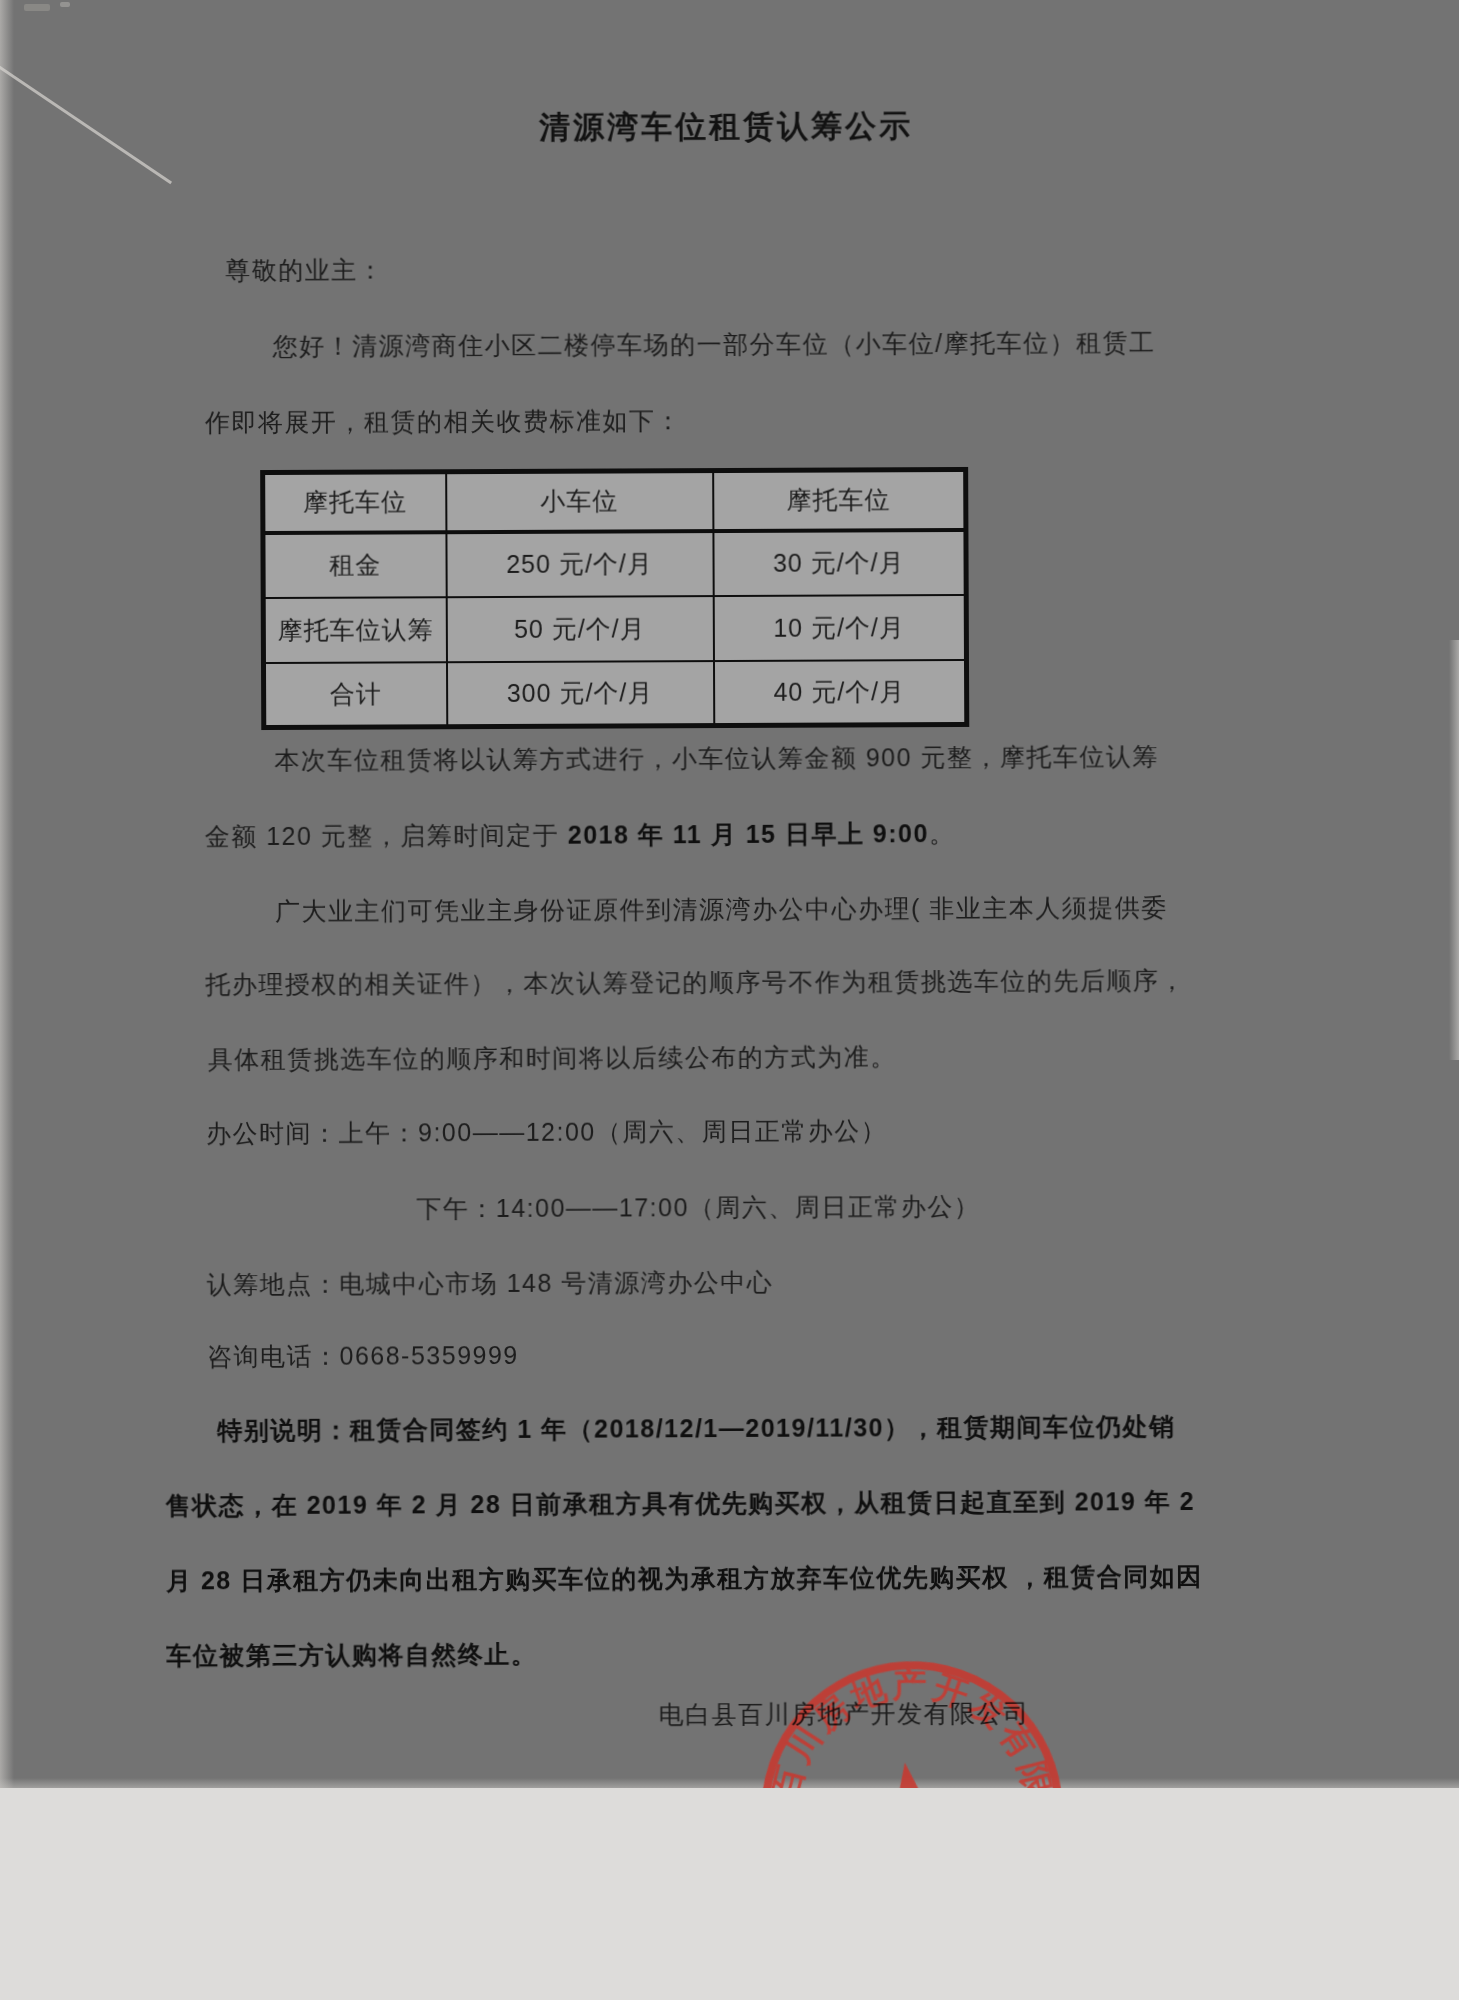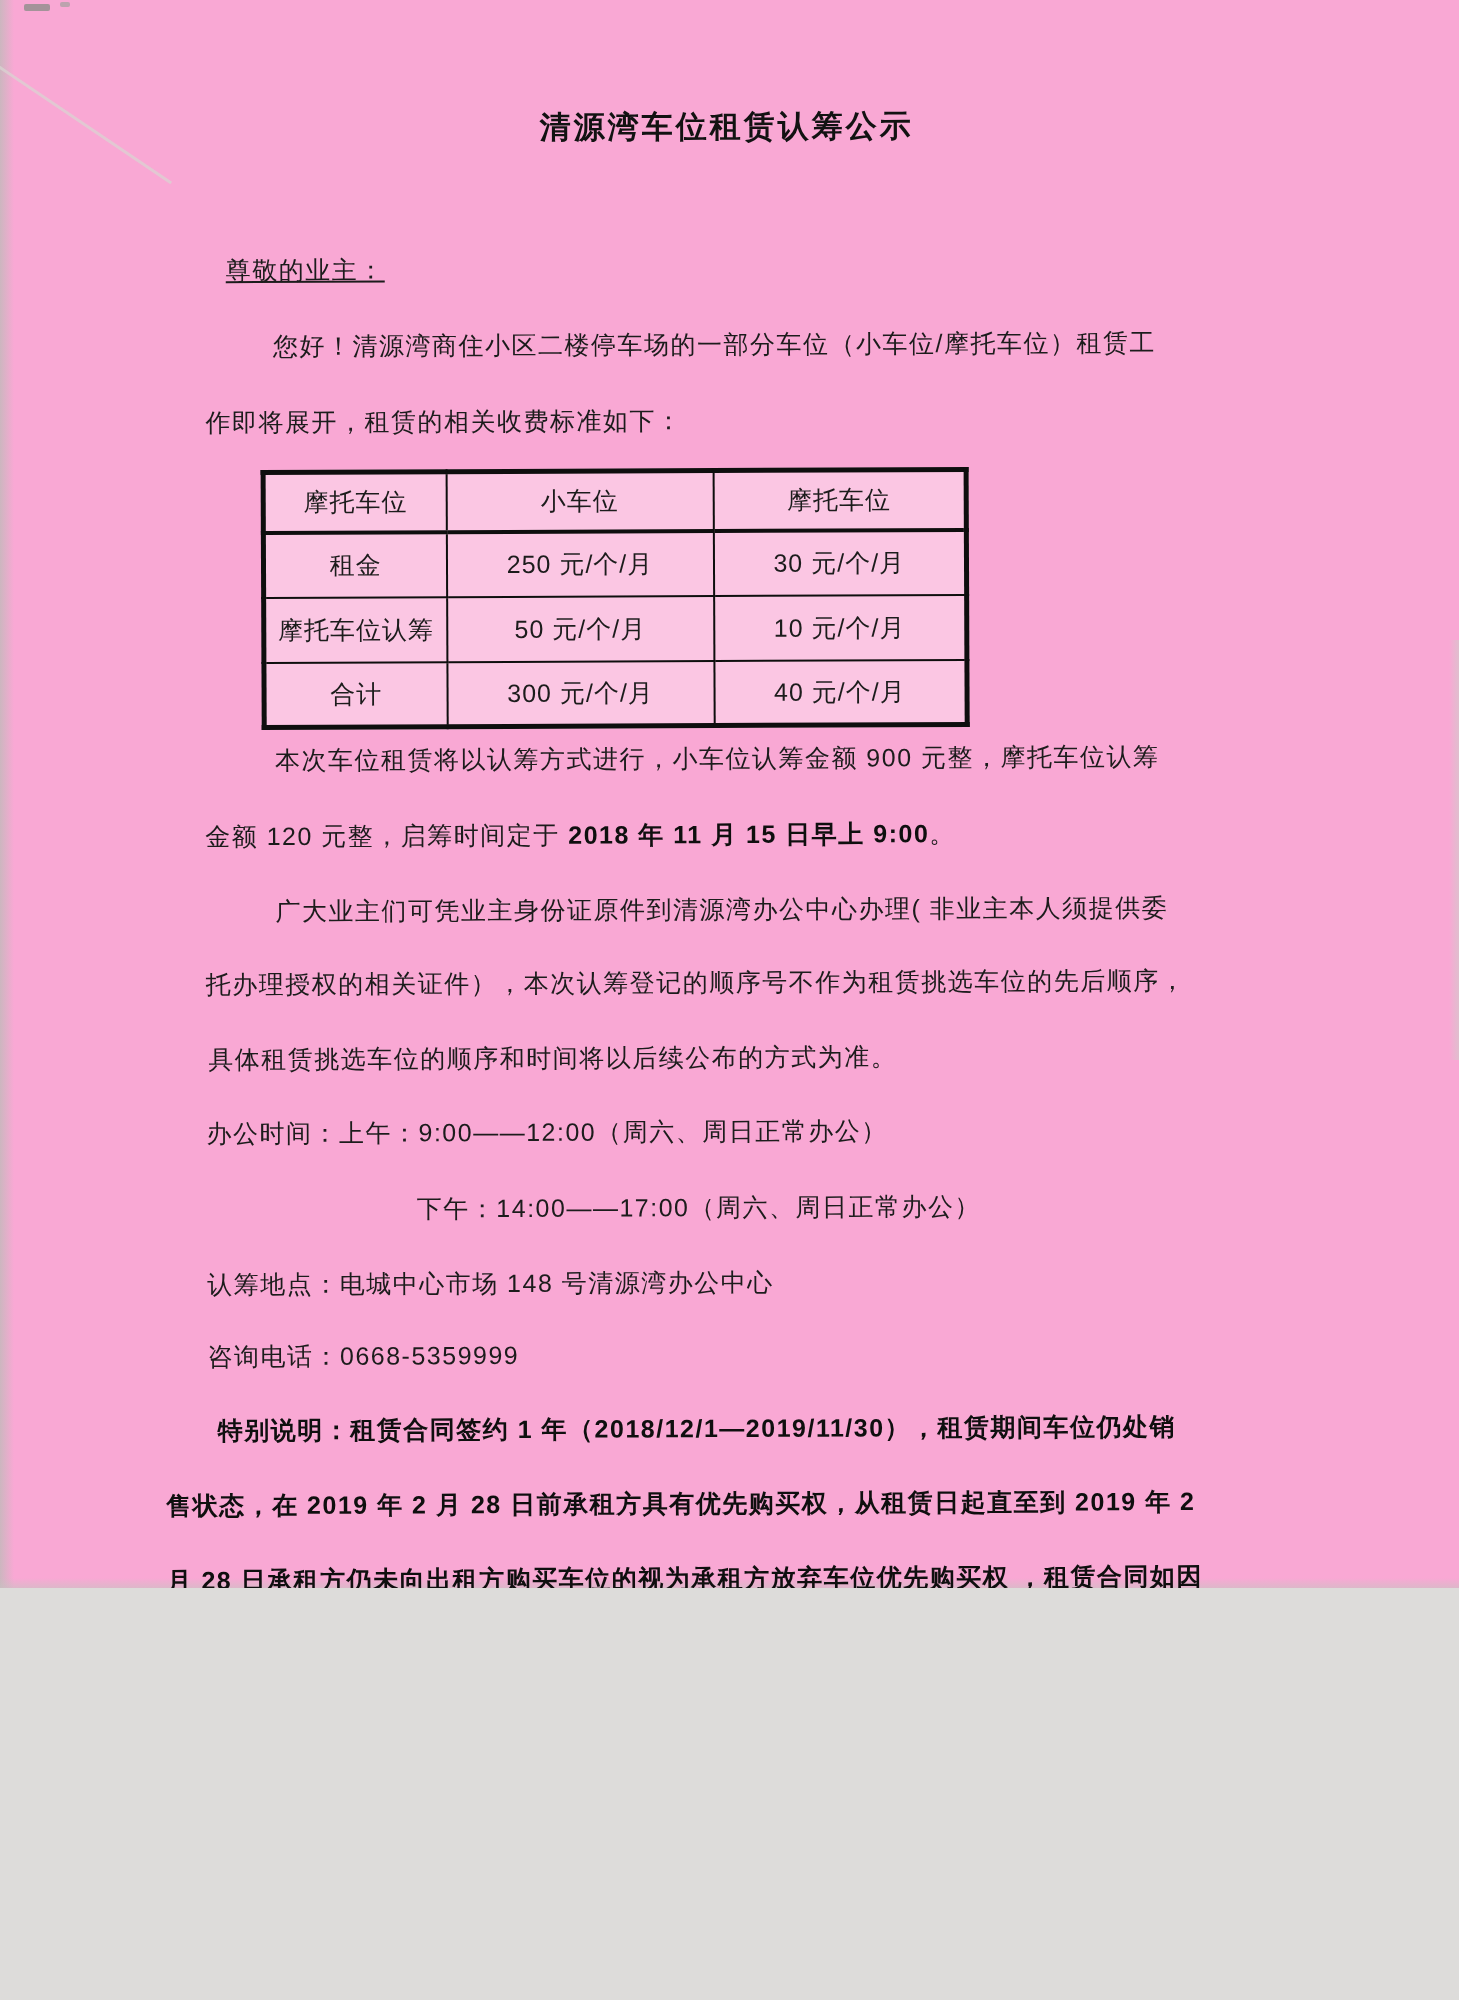--- a/index.html
+++ b/index.html
@@ -1,20 +1,20 @@
 <!DOCTYPE html>
 <html><head>
 <meta charset="utf-8">
 <style>
   html,body { margin:0; padding:0; background:#dddcda; }
   .page {
     position:relative;
-    width:1459px; height:1588px;
+    width:1459px; height:1788px;
     margin:0 auto;
-    background:#f9a8d4;
+    background:#737373;
     overflow:hidden;
     font-family:"Liberation Sans", sans-serif;
     color:#1c1c1c;
   }
   .content { position:absolute; inset:0; transform:rotate(-0.25deg); }
   .doc-title {
     position:absolute; top:106px; left:0; width:100%;
     text-align:center; font-size:31px; font-weight:700; letter-spacing:3px;
     color:#121212;
   }
@@ -87,21 +87,21 @@
   <div class="edge-right"></div>
   <div class="edge-bottom"></div>
   <div class="crease"></div>
   <div class="speck1"></div>
   <div class="speck2"></div>
 
   <div class="content">
 
     <div class="doc-title">清源湾车位租赁认筹公示</div>
 
-    <div class="line" style="left:228px; top:250px;text-decoration:underline;">尊敬的业主：</div>
+    <div class="line" style="left:228px; top:250px;">尊敬的业主：</div>
 
     <div class="line" style="left:275px; top:326px;">您好！清源湾商住小区二楼停车场的一部分车位（小车位/摩托车位）租赁工</div>
     <div class="line" style="left:207px; top:402px;">作即将展开，租赁的相关收费标准如下：</div>
 
     <table class="fee-table">
       <colgroup>
         <col class="col-item">
           <col class="col-car">
           <col class="col-moto">
       </colgroup>

